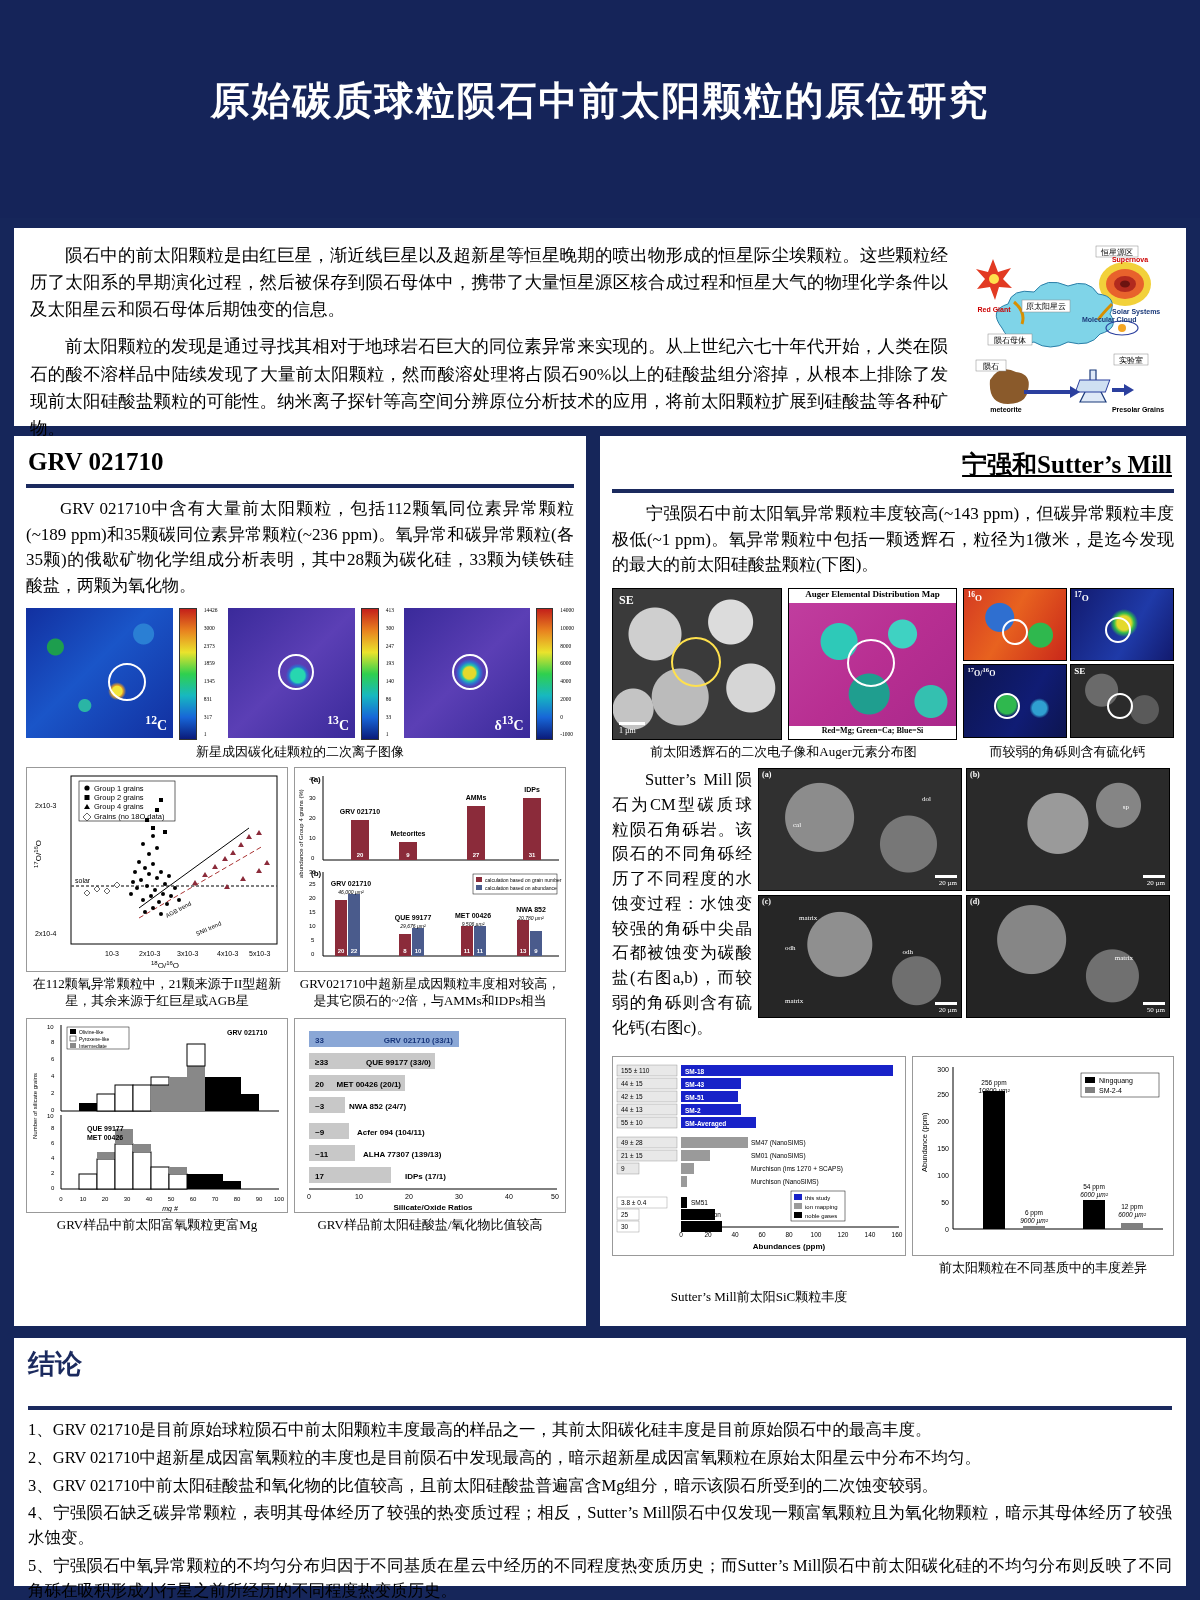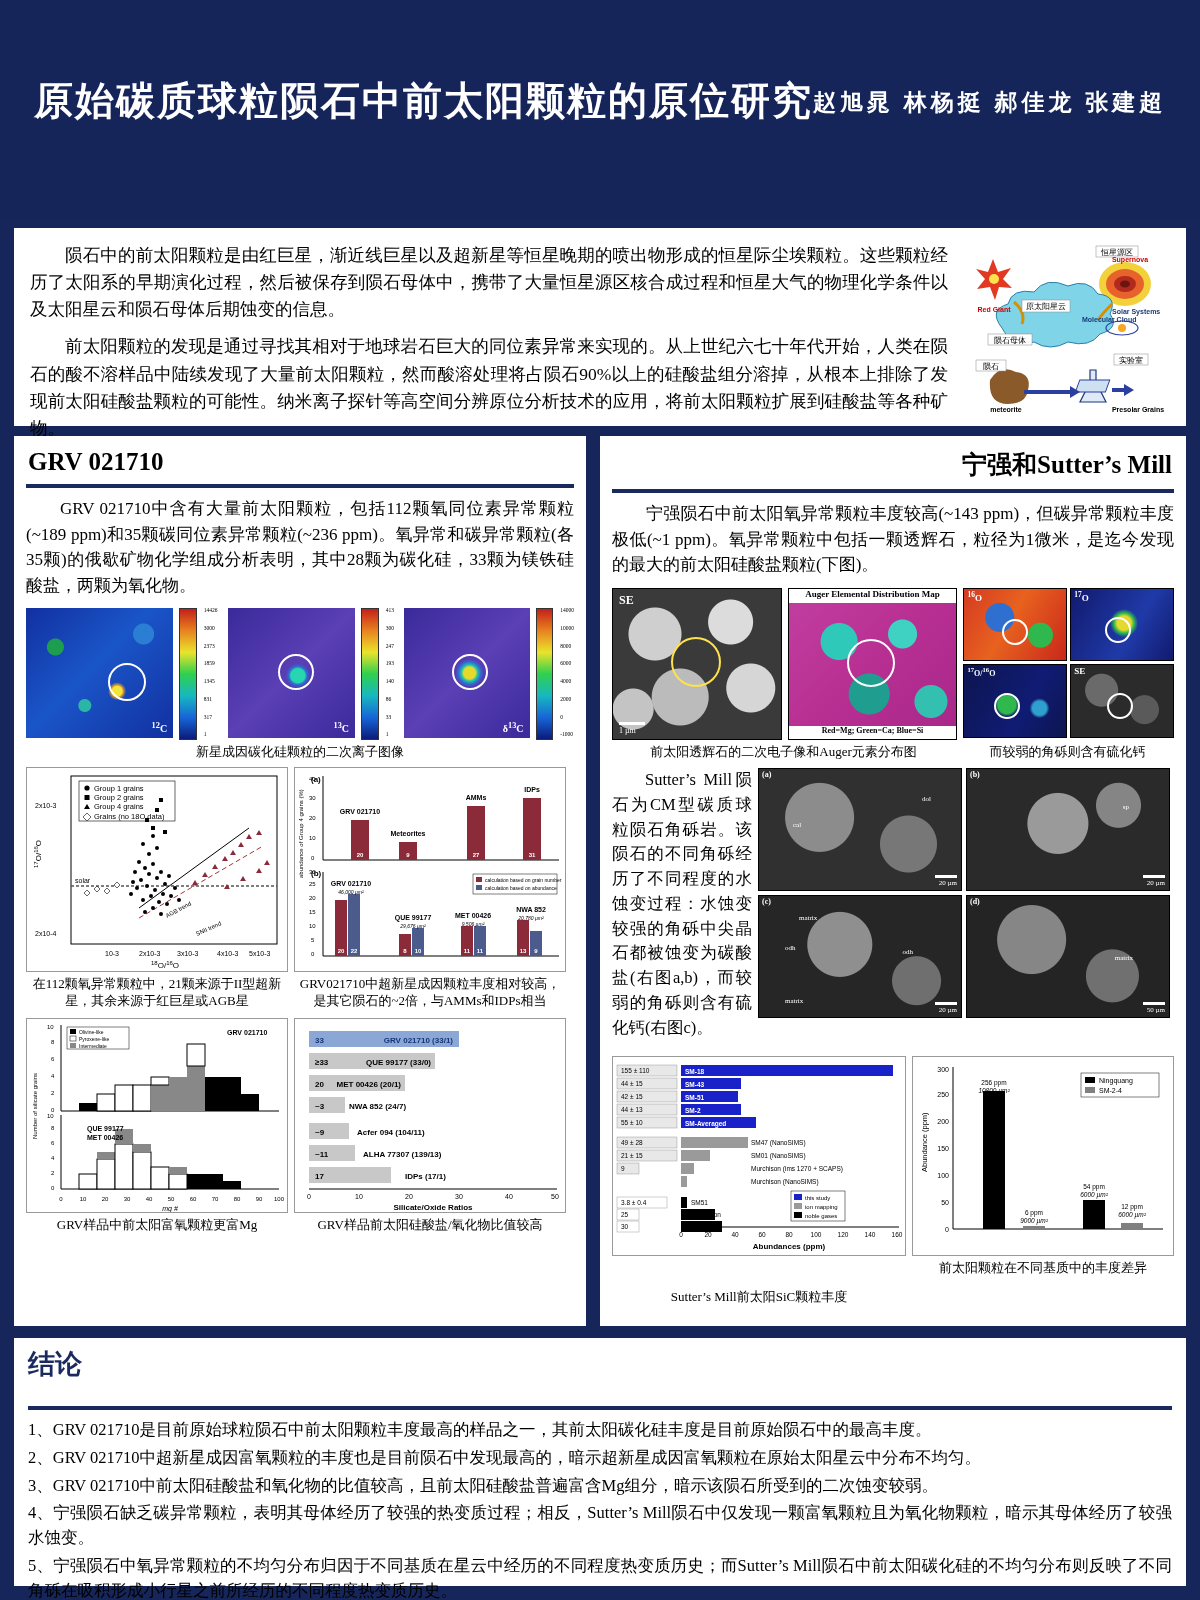--- a/index.html
+++ b/index.html
@@ -6,21 +6,21 @@
   body{
     width:1200px;height:1600px;
     background:#1b2a5e;
     font-family:"Liberation Serif", serif;
     overflow:hidden;
   }
   .poster{position:relative;width:1200px;height:1600px;background:#16265a;}
   
   .header{
     width:100%;height:218px;background:#152459;color:#fff;
-    display:flex;flex-direction:row;align-items:center;justify-content:center;
+    display:flex;flex-direction:column;align-items:center;justify-content:center;
     box-sizing:border-box;padding-top:6px;
   }
   .title{
     font-size:39px;font-weight:bold;letter-spacing:2px;margin:0 0 22px 0;
     font-family:"Liberation Serif", serif;
   }
   .authors{font-size:23px;font-weight:bold;letter-spacing:4px;margin-bottom:20px;}
   .affil{font-size:21px;font-weight:bold;letter-spacing:2px;}
   
   .intro{
@@ -36,50 +36,49 @@
   }
   .intro-fig{width:208px;height:175px;position:relative;}
   
   .col{position:absolute;top:436px;background:#fff;box-sizing:border-box;}
   .col-left{left:14px;width:572px;height:890px;padding:10px 12px;}
   .col-right{left:600px;width:586px;height:890px;padding:10px 12px;}
   .col-head{
     font-size:25px;font-weight:bold;border-bottom:4px solid #1b2a5e;
     padding:2px 2px 8px 2px;margin-bottom:8px;font-family:"Liberation Serif", serif;
   }
-  .col-head.right{text-align:right;}
+  .col-head.right{text-align:right;text-decoration:underline;}
   .col-para{font-size:17px;line-height:1.5;text-align:justify;text-indent:2em;margin:0 0 10px 0;}
   .caption{font-size:13px;text-align:center;margin:3px 0 6px 0;line-height:1.35;}
   
   .fig{background:#fff;border:1px solid #999;box-sizing:border-box;position:relative;overflow:hidden;}
   .figrow{display:flex;gap:6px;}
   
   .nsims{position:relative;overflow:hidden;}
-  .nsims .lbl{position:absolute;right:6px;bottom:4px;color:#fff;font-weight:bold;font-size:10px;}
+  .nsims .lbl{position:absolute;right:6px;bottom:4px;color:#fff;font-weight:bold;font-size:14px;}
   .nsims .circ{position:absolute;border:2px solid #fff;border-radius:50%;}
   .cbar{width:16px;border:1px solid #333;}
   .cbar-ticks{font-size:5.5px;line-height:1;display:flex;flex-direction:column;justify-content:space-between;padding-left:1px;}
   
   .concl{
     position:absolute;left:14px;top:1338px;width:1172px;height:248px;background:#fff;
     box-sizing:border-box;padding:8px 14px;
   }
   .concl-title{font-size:27px;font-weight:bold;color:#1b2a5e;border-bottom:4px solid #1b2a5e;padding-bottom:24px;margin-bottom:8px;}
   .concl ol{margin:0;padding:0;list-style:none;}
   .concl li{font-size:16.5px;line-height:1.5;margin-bottom:3px;text-align:justify;font-family:"Liberation Serif", serif;}
   svg text{font-family:"Liberation Sans", sans-serif;}
 </style>
 </head>
 <body>
 
 <div class="poster">
 
   <div class="header">
     <div class="title">原始碳质球粒陨石中前太阳颗粒的原位研究</div>
-    <div class="authors">赵旭晁  林杨挺  郝佳龙  张建超</div>
   </div>
 
   <div class="intro">
     <div class="intro-text">
       <p>陨石中的前太阳颗粒是由红巨星，渐近线巨星以及超新星等恒星晚期的喷出物形成的恒星际尘埃颗粒。这些颗粒经历了太阳系的早期演化过程，然后被保存到陨石母体中，携带了大量恒星源区核合成过程和恒星大气的物理化学条件以及太阳星云和陨石母体后期蚀变的信息。</p>
       <p>前太阳颗粒的发现是通过寻找其相对于地球岩石巨大的同位素异常来实现的。从上世纪六七十年代开始，人类在陨石的酸不溶样品中陆续发现了大量前太阳颗粒，然而酸溶处理将占陨石90%以上的硅酸盐组分溶掉，从根本上排除了发现前太阳硅酸盐颗粒的可能性。纳米离子探针等高空间分辨原位分析技术的应用，将前太阳颗粒扩展到硅酸盐等各种矿物。</p>
     </div>
     <div class="intro-fig">
       <svg width="208" height="175" viewBox="0 0 208 175">
         <rect x="0" y="0" width="208" height="175" fill="#ffffff"></rect>

